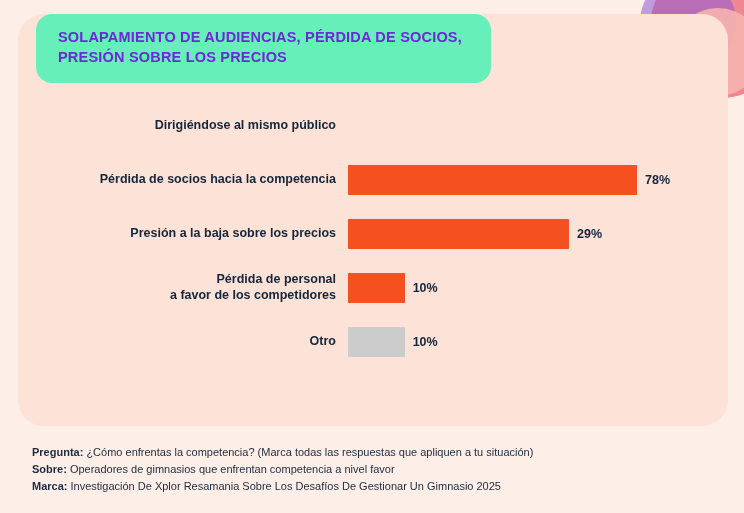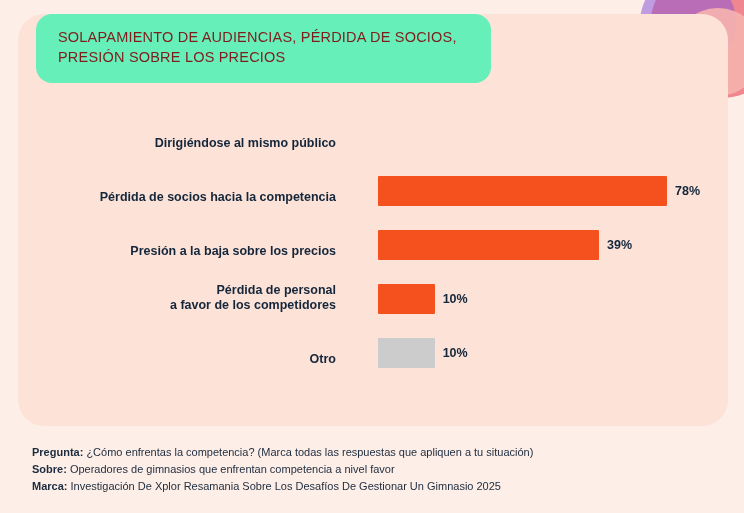--- a/index.html
+++ b/index.html
@@ -67,42 +67,41 @@
 
   .title-pill {
     position: absolute;
     left: 18px;
     top: 0px;
     width: 455px;
     padding: 14px 20px 16px 22px;
     box-sizing: border-box;
     background: #66efb9;
     border-radius: 16px;
-    color: #7f1d1d;
+    color: #6d28d9;
     font-size: 14.5px;
-    font-weight: normal;
+    font-weight: bold;
     line-height: 1.35;
     letter-spacing: .2px;
     text-transform: uppercase;
   }
 
   .chart {
     position: absolute;
     left: 0;
     top: 86px;
     width: 710px;
     height: 320px;
   }
 
   .row {
     display: flex;
-    align-items: flex-end;
+    align-items: center;
     height: 52px;
     margin-bottom: 2px;
-    gap: 30px;
   }
   .row-label {
     width: 330px;
     text-align: right;
     padding-right: 12px;
     box-sizing: border-box;
     font-size: 12.5px;
     font-weight: bold;
     color: #14263b;
     line-height: 1.25;
@@ -158,21 +157,21 @@
         <div class="row-label">Pérdida de socios hacia la competencia</div>
         <div class="bar-area">
           <div class="bar" style="width: 289px; background: rgb(244, 81, 30);"></div>
           <div class="bar-value">78%</div>
         </div>
       </div>
       <div class="row">
         <div class="row-label">Presión a la baja sobre los precios</div>
         <div class="bar-area">
           <div class="bar" style="width: 221px; background: rgb(244, 81, 30);"></div>
-          <div class="bar-value">39%</div>
+          <div class="bar-value">29%</div>
         </div>
       </div>
       <div class="row">
         <div class="row-label">Pérdida de personal
 a favor de los competidores</div>
         <div class="bar-area">
           <div class="bar" style="width: 56.6667px; background: rgb(244, 81, 30);"></div>
           <div class="bar-value">10%</div>
         </div>
       </div>

